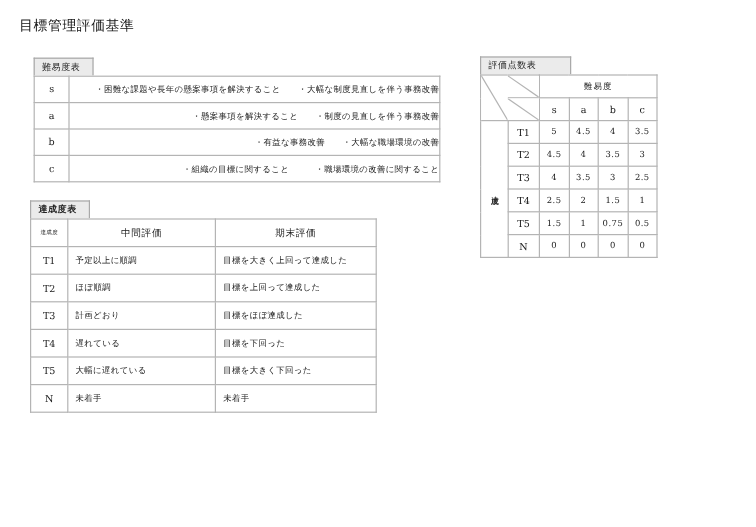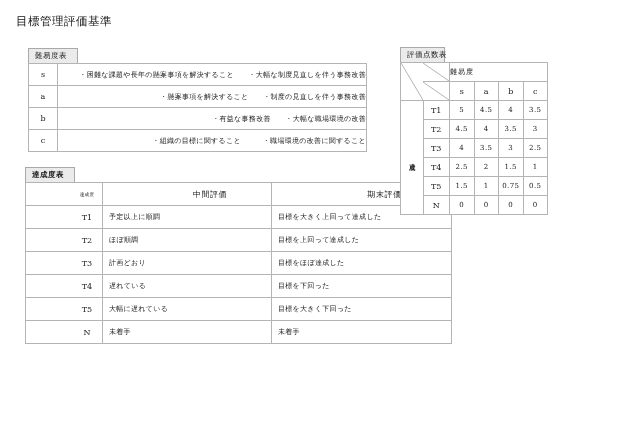--- a/index.html
+++ b/index.html
@@ -72,21 +72,21 @@
     width: 302px;
     font-size: 7px;
     padding-left: 6px;
     letter-spacing: 0.3px;
     white-space: nowrap;
     text-align: right;
   }
 
   
   #achievement-table { left: 25px; top: 182px; width: 285px; }
-  #achievement-table td, #achievement-table th { height: 22px; padding-left: 46px; }
+  #achievement-table td, #achievement-table th { height: 22px; }
   #achievement-table th.corner {
     width: 30px;
     text-align: center;
     font-size: 4.6px;
     letter-spacing: 0.3px;
   }
   #achievement-table th.colhead {
     text-align: center;
     font-size: 8px;
     letter-spacing: 0.6px;
@@ -113,21 +113,21 @@
     font-size: 6.5px;
     line-height: 1.1;
     letter-spacing: 0.4px;
   }
   #score-table th.axis-y span {
     display: inline-block;
     writing-mode: vertical-rl;
     text-orientation: upright;
   }
   #score-table th.axis-x {
-    text-align: left;
+    text-align: center;
     font-size: 7px;
     letter-spacing: 1px;
     height: 17px;
   }
   #score-table th.diag {
     width: 22px;
     border-right: none;
     border-bottom: none;
     position: relative;
     background: #fff;
@@ -228,21 +228,21 @@
       <td class="txt">目標を大きく下回った</td>
     </tr>
     <tr>
       <td class="lvl">N</td>
       <td class="txt">未着手</td>
       <td class="txt">未着手</td>
     </tr>
   </tbody>
 </table>
 
-<div class="tab-label" id="score-tab" style="left:400px; top:47px; width:45px;">評価点数表</div>
+<div class="tab-label" id="score-tab" style="left:400px; top:47px; width:76px;">評価点数表</div>
 
 <table class="grid" id="score-table">
   <thead>
     <tr>
       <th class="diag" rowspan="2">
         <svg class="diag-svg" viewBox="0 0 22 35" preserveAspectRatio="none">
           <line x1="0" y1="0" x2="22" y2="35" stroke="#b4b4b4" stroke-width="1" vector-effect="non-scaling-stroke"></line>
         </svg>
       </th>
       <th class="diag2">

